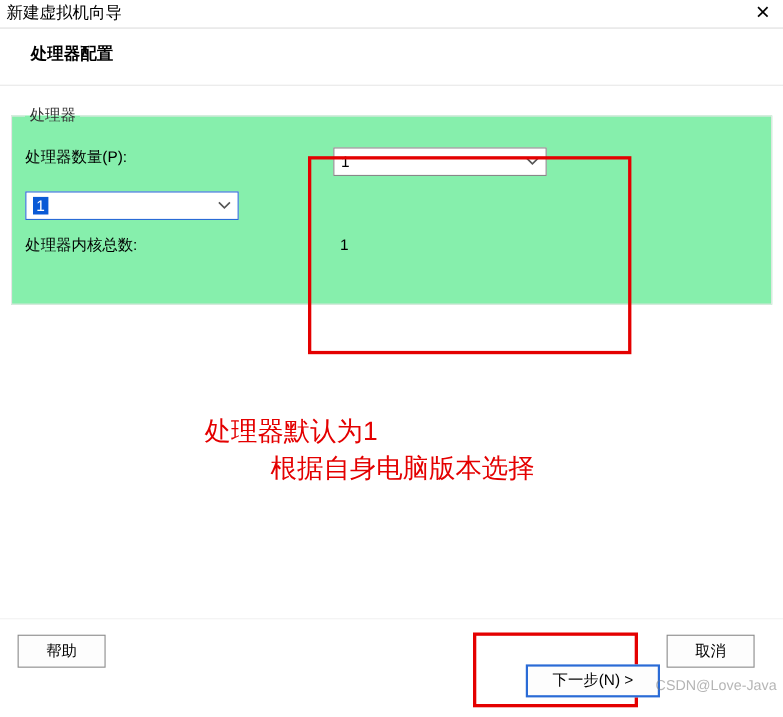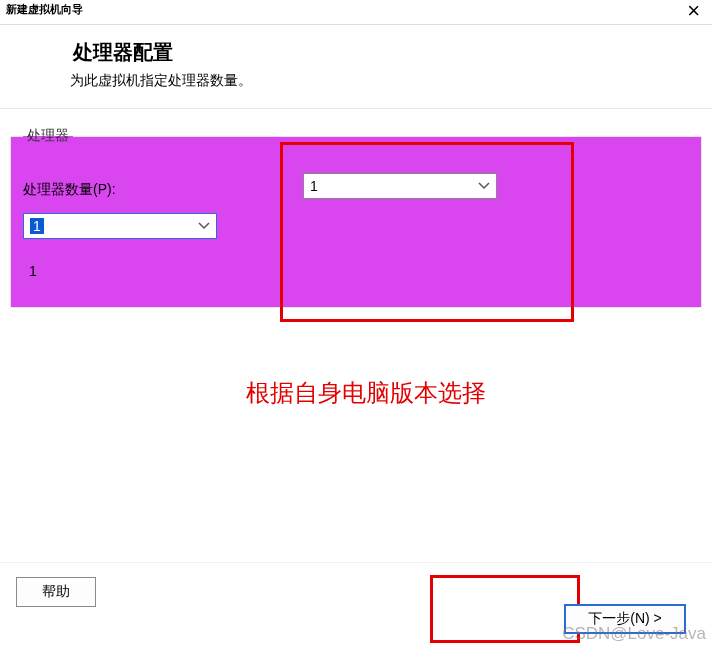--- a/index.html
+++ b/index.html
@@ -13,47 +13,47 @@
     overflow: hidden;
     position: relative;
   }
   .titlebar {
     display: flex;
     align-items: flex-start;
     justify-content: space-between;
     padding: 2px 8px 4px 6px;
     border-bottom: 1px solid #ddd;
   }
-  .titlebar .title { font-size: 11px; font-weight: bold; }
+  .titlebar .title { font-size: 15px; }
   .titlebar .close {
     font-size: 22px;
     line-height: 18px;
     cursor: pointer;
     padding: 0 4px;
   }
   .header {
     padding: 14px 28px 18px 28px;
     border-bottom: 1px solid #e8e8e8;
   }
-  .header .htitle { font-weight: bold; font-size: 20px; margin-left: 45px; }
+  .header .htitle { font-weight: bold; font-size: 15px; }
   .header .hdesc { margin: 6px 0 0 42px; font-size: 14px; }
   fieldset.group {
     border: 1px solid #e6e6e6;
     margin: 18px 10px 10px 10px;
     padding: 14px 12px 22px 12px;
-    background: #d946ef;
+    background: #86efac;
   }
   fieldset.group legend {
     padding: 0 4px;
     font-size: 14px;
     color: #333;
   }
   .row {
     display: flex;
-    align-items: flex-end;
+    align-items: flex-start;
     margin: 6px 0;
     height: 34px;
   }
   .row label { width: 280px; }
   .select {
     position: relative;
     width: 194px;
     height: 26px;
     border: 1px solid #888;
     background: #fff;
@@ -114,37 +114,36 @@
   }
   .btn.small { min-width: 80px; }
   .btn.default {
     border: 2px solid #2a6bd6;
     margin-top: 27px;
   }
   .spacer { flex: 1; }
   .watermark {
     position: absolute;
     right: 6px;
-    bottom: 8px;
-    font-size: 17px;
+    bottom: 22px;
+    font-size: 13px;
     color: rgba(120,120,120,0.55);
     pointer-events: none;
   }
 </style>
 </head>
 <body>
 
 <div class="titlebar">
   <span class="title">新建虚拟机向导</span>
   <span class="close">×</span>
 </div>
 
 <div class="header">
   <div class="htitle">处理器配置</div>
-  <div class="hdesc">为此虚拟机指定处理器数量。</div>
 </div>
 
 <fieldset class="group">
   <legend>处理器</legend>
 
   <div class="row">
     <label>处理器数量(P):</label>
     <div class="select">
       <span>1</span>
       <span class="chev">
@@ -160,35 +159,40 @@
       <span class="val-selected">1</span>
       <span class="chev">
         <svg width="12" height="8" viewBox="0 0 12 8">
             <path d="M1 1 L6 6 L11 1" fill="none" stroke="#555" stroke-width="1.5"></path>
           </svg>
       </span>
     </div>
   </div>
 
   <div class="row">
+    <label>处理器内核总数:</label>
     <span class="total">1</span>
   </div>
 </fieldset>
 
 <div class="red-box" style="left:280px; top:142px; width:294px; height:180px;"></div>
 
 <div class="annot" style="left:186px; top:376px;">
+  <div>处理器默认为1</div>
   <div style="padding-left:60px;">根据自身电脑版本选择</div>
 </div>
 
 <div class="red-box" style="left:430px; top:575px; width:150px; height:68px;"></div>
 
 <div class="footer">
   <div class="btn small">
       <span>帮助</span>
     </div>
   <div class="spacer"></div>
   <div class="btn default">
       <span>下一步(N) &gt;</span>
     </div>
+  <div class="btn small">
+      <span>取消</span>
+    </div>
 </div>
 
 <div class="watermark">CSDN@Love-Java</div>
 
 </body></html>

